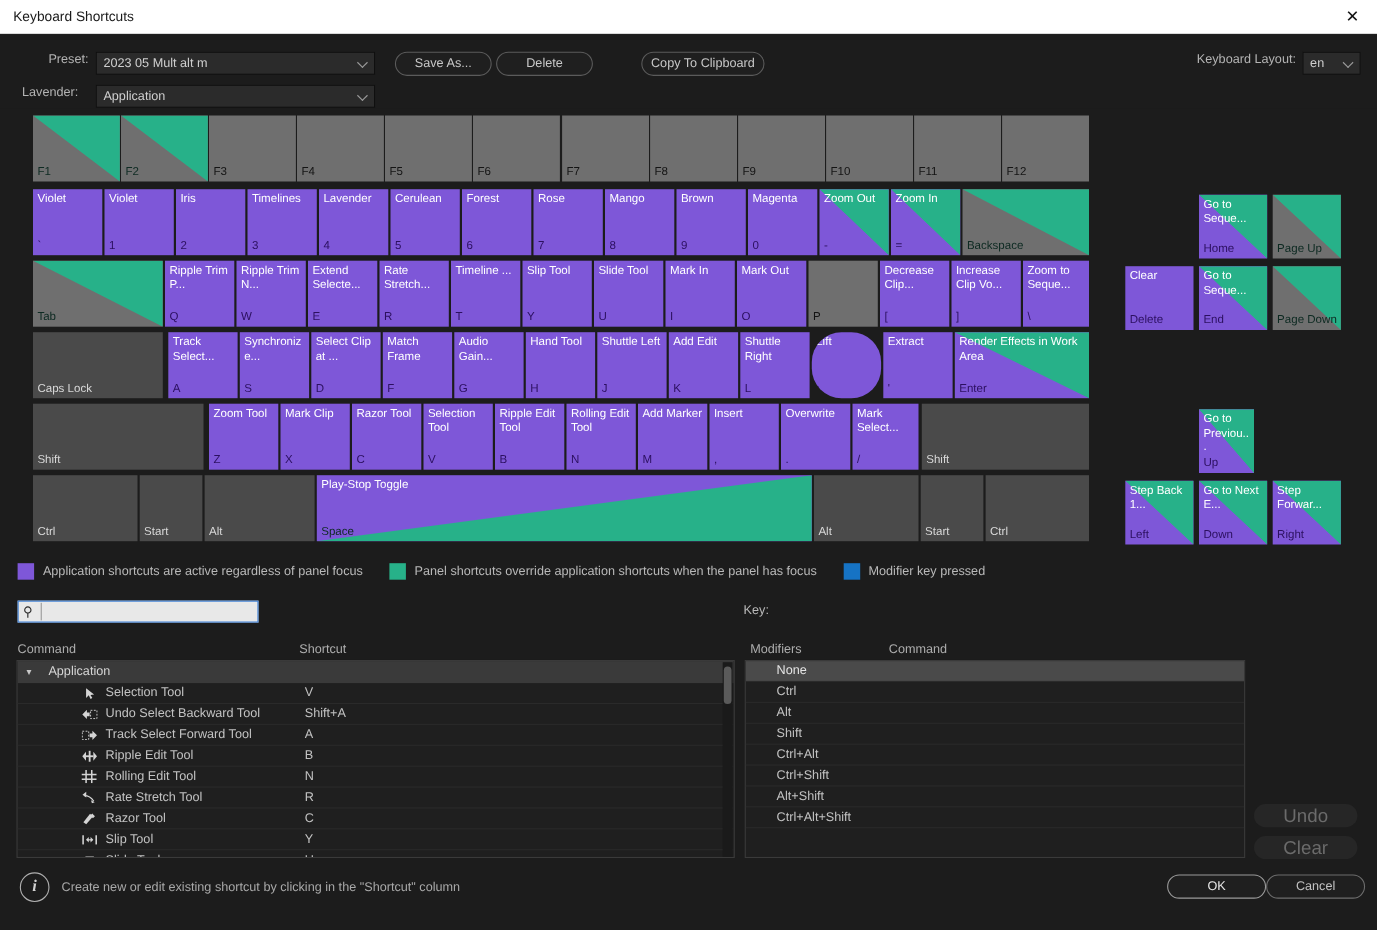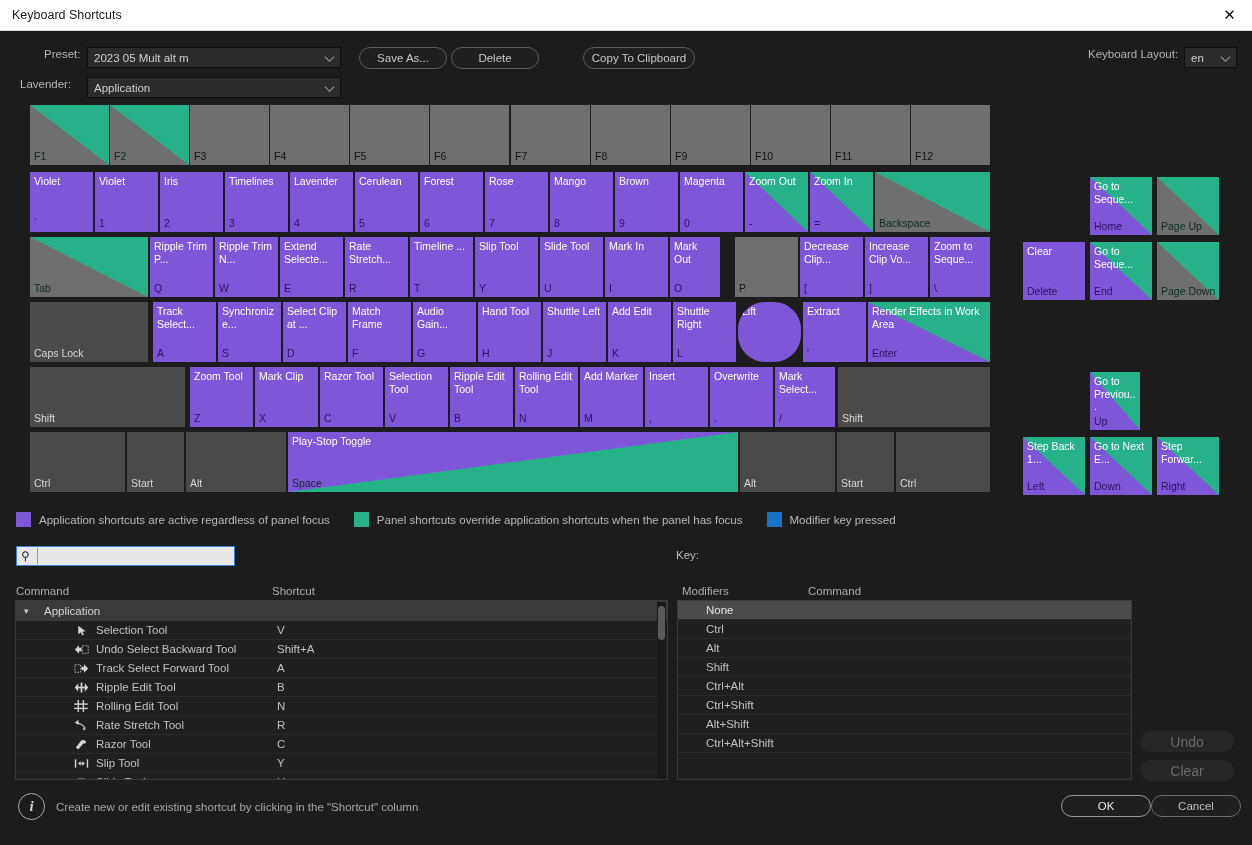--- a/index.html
+++ b/index.html
@@ -153,21 +153,21 @@
   }
   .scrollthumb {
     position: absolute; top: 4px; left: 1px;
     width: 7px; height: 34px; background: #5a5a5a; border-radius: 4px;
   }
 
   
   .sidebtn {
     position: absolute; width: 94px; height: 21px;
     border-radius: 11px; background: #262626;
-    color: #6b6b6b; font-size: 14px;
+    color: #6b6b6b; font-size: 17px;
     display: flex; align-items: center; justify-content: center;
   }
 
   
   .footer-info {
     position: absolute; left: 18px; top: 793px;
     display: flex; align-items: center;
   }
   .info-circle {
     width: 27px; height: 27px; border-radius: 50%;
@@ -354,21 +354,21 @@
       <div class="lbl">Y</div>
     </div>
     <div class="key purple" style="left: 540px; top: 138px; width: 63px; height: 60px;">
       <div class="cmd">Slide Tool</div>
       <div class="lbl">U</div>
     </div>
     <div class="key purple" style="left: 605px; top: 138px; width: 63px; height: 60px;">
       <div class="cmd">Mark In</div>
       <div class="lbl">I</div>
     </div>
-    <div class="key purple" style="left: 670px; top: 138px; width: 50px; height: 60px;">
+    <div class="key purple" style="left: 670px; top: 138px; width: 63px; height: 60px;">
       <div class="cmd">Mark Out</div>
       <div class="lbl">O</div>
     </div>
     <div class="key grey" style="left: 735px; top: 138px; width: 63px; height: 60px;">
       <div class="lbl">P</div>
     </div>
     <div class="key purple" style="left: 800px; top: 138px; width: 63px; height: 60px;">
       <div class="cmd">Decrease Clip...</div>
       <div class="lbl">[</div>
     </div>

